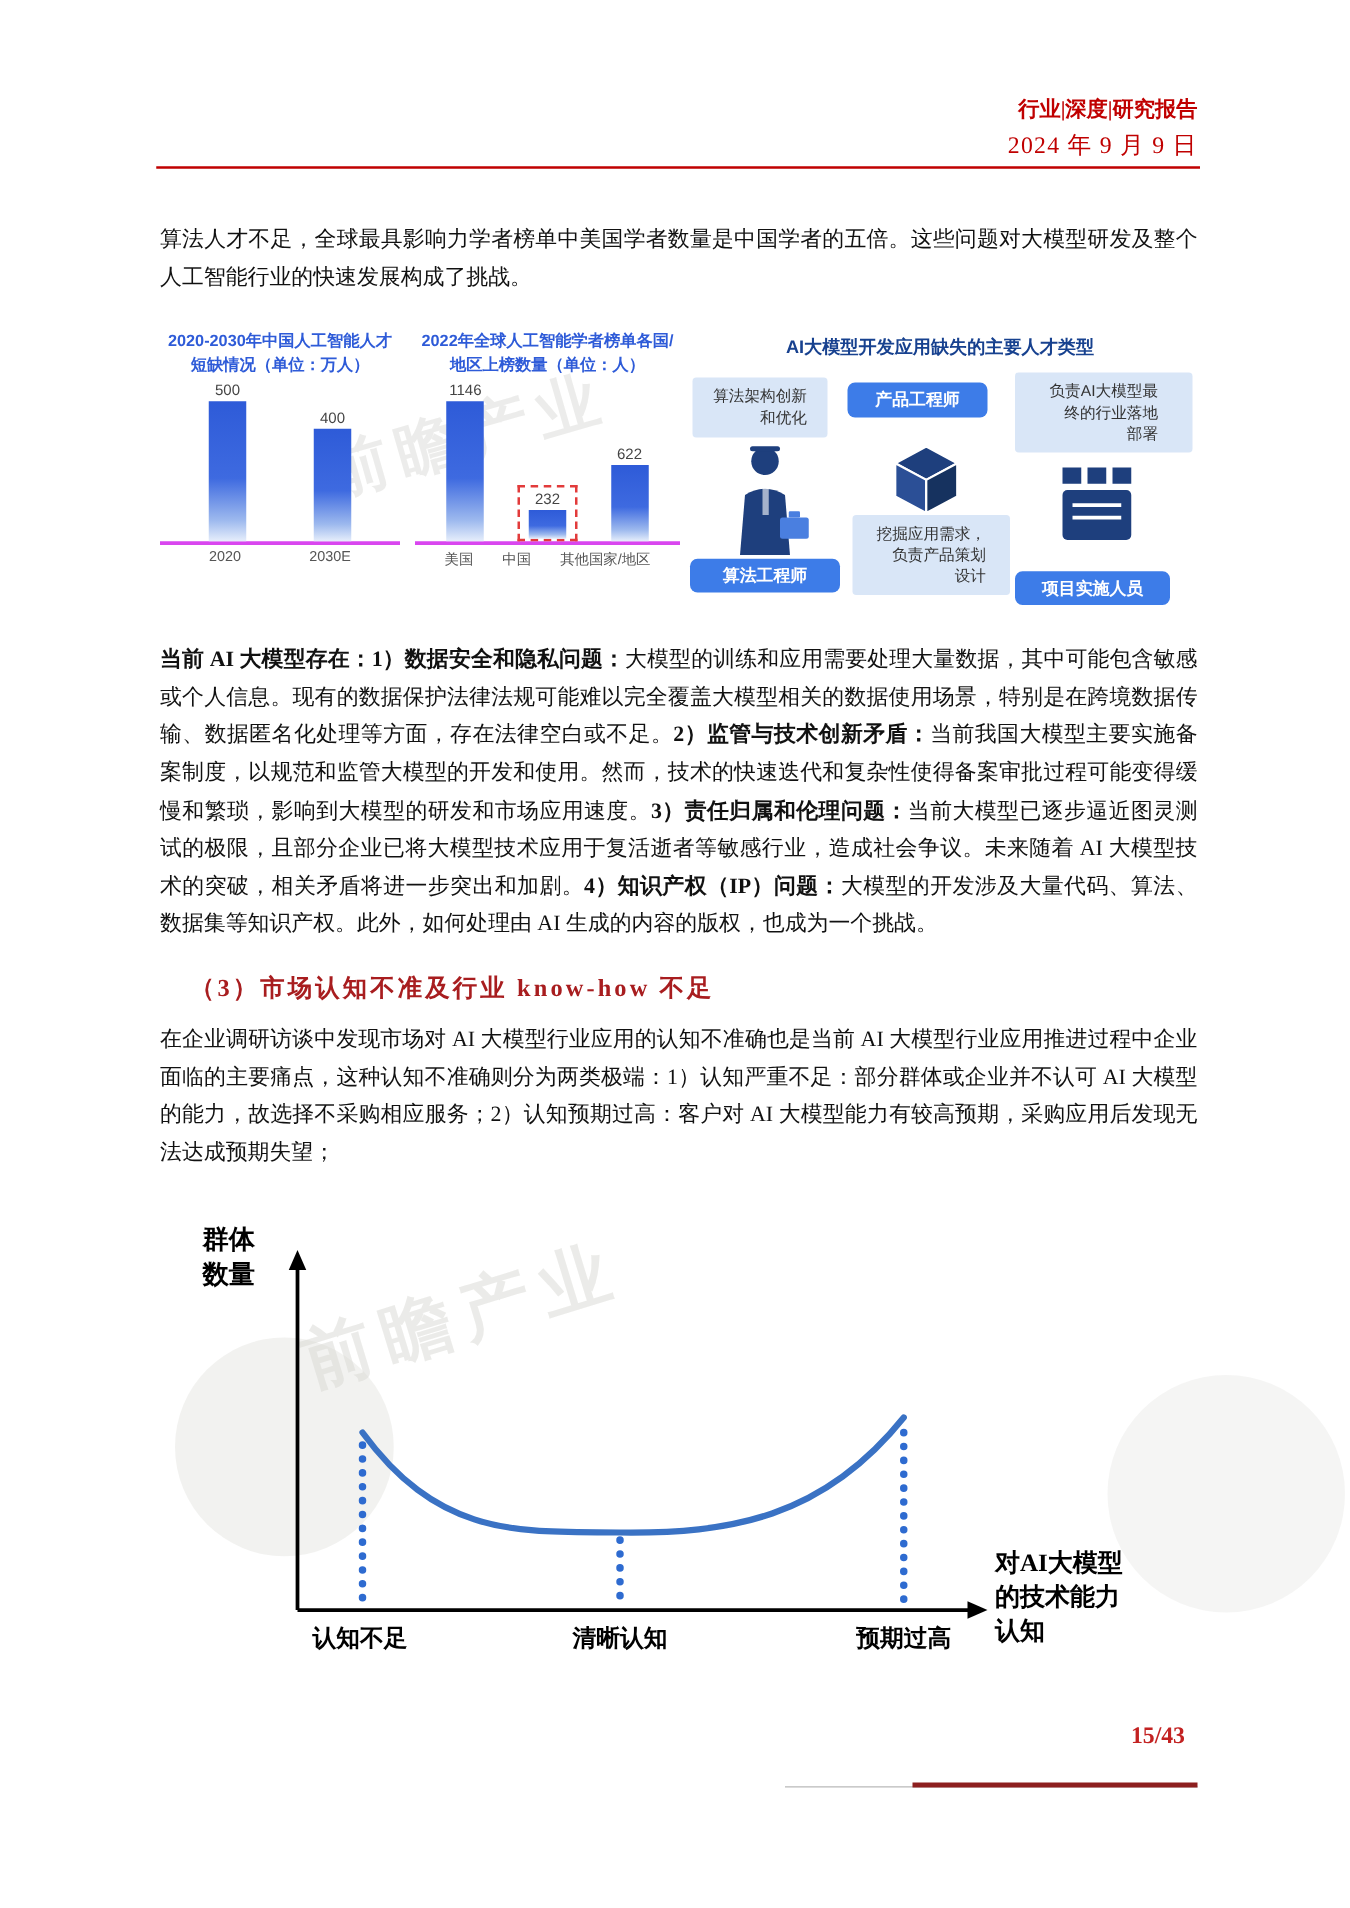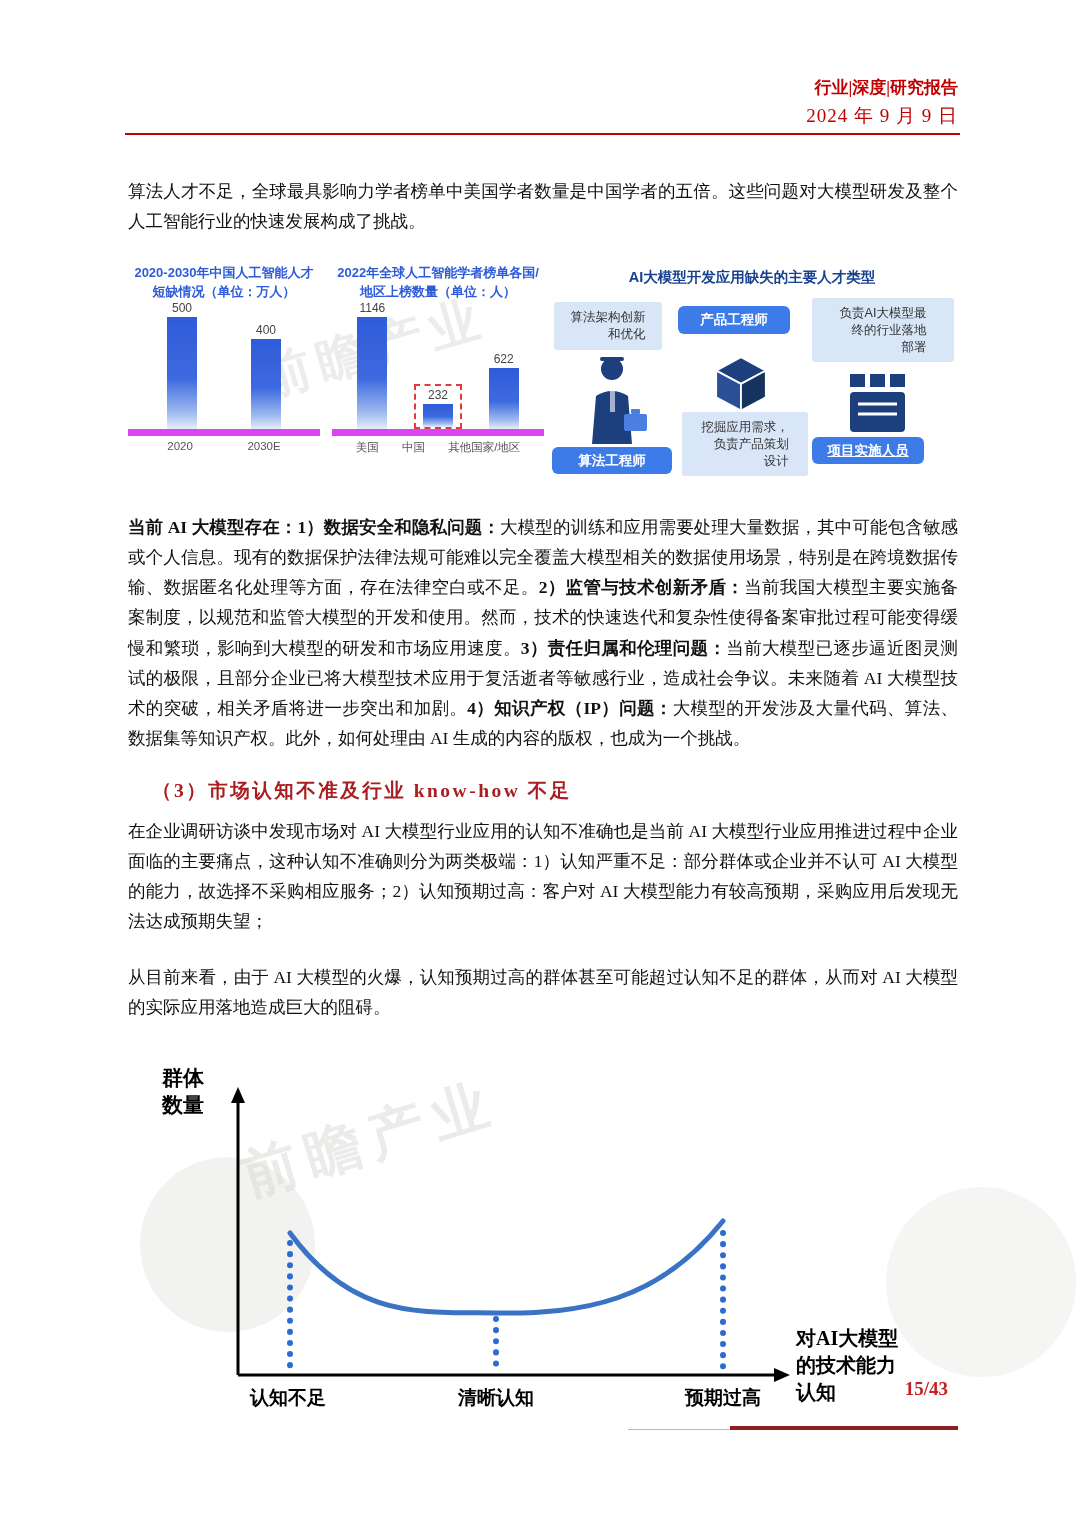--- a/index.html
+++ b/index.html
@@ -20,42 +20,42 @@
 
   
   .figure1 { position:relative; width:830px; height:238px; margin-top:24px; }
   .fig-wm { position:absolute; left:130px; top:55px; font-size:50px; color:#cfcfcb; opacity:.38;
             transform:rotate(-16deg); font-weight:bold; letter-spacing:8px; pointer-events:none; }
   .fc { position:absolute; top:4px; }
   .fc-left { left:0; width:192px; }
   .fc-mid  { left:204px; width:212px; }
   .fc-title { color:#2e5bd8; font-weight:bold; font-size:13px; line-height:1.45; text-align:center; }
   .bars-area { display:flex; justify-content:space-around; align-items:flex-end; height:126px;
-               border-bottom:7px solid #d946ef; padding:0 12px; margin-top:8px; }
+               border-bottom:3px solid #d946ef; padding:0 12px; margin-top:8px; }
   .bar-col { display:flex; flex-direction:column; align-items:center; justify-content:flex-end; }
   .bar-val { font-size:12px; color:#444; margin-bottom:2px; }
   .bar { width:30px; background:linear-gradient(to bottom,#2e5bd8 0%,#3e6ae0 55%,#9db9ee 85%,#e6eefb 100%); }
   .dash-box { border:2px dashed #e23b3b; padding:2px 7px 0 7px; display:flex; flex-direction:column; align-items:center; }
   .cat-row { display:flex; justify-content:space-around; padding:0 12px; margin-top:4px; }
   .cat { font-size:11.5px; color:#555; text-align:center; }
 
   
   .fc-info { position:absolute; left:418px; top:0; width:412px; height:238px; }
   .info-title { position:absolute; top:8px; left:0; width:100%; text-align:center;
                 color:#17418f; font-weight:bold; font-size:14.5px; }
   .info-box { position:absolute; background:#d9e6f7; color:#333; font-size:12.5px; line-height:1.35;
               display:flex; align-items:center; justify-content:center; text-align:right; border-radius:3px; }
   .info-pill { position:absolute; background:#3d7ce8; color:#fff; font-weight:bold; font-size:13.5px;
                display:flex; align-items:center; justify-content:center; border-radius:6px; }
   .ib-a { left:8px;  top:42px;  width:108px; height:48px; }
   .ib-b { left:266px; top:38px; width:142px; height:64px; }
   .ib-c { left:136px; top:152px; width:126px; height:64px; }
   .ip-a { left:132px; top:46px; width:112px; height:28px; }
   .ip-b { left:6px;  top:187px; width:120px; height:27px; }
-  .ip-c { left:266px; top:177px; width:112px; height:27px;text-decoration:underline; }
+  .ip-c { left:266px; top:197px; width:124px; height:27px; }
   .icn  { position:absolute; }
 
   
   .issues { margin-top:14px; }
   .h3red { margin-top:24px; color:#a81d1f; font-weight:bold; font-size:19.5px; letter-spacing:2.5px;margin-left:24px; }
   .p-market { margin-top:12px; }
   .p-outlook { margin-top:26px; }
 
   
   .ucurve { position:relative; width:830px; height:378px; margin-top:34px; }
@@ -177,21 +177,20 @@
 
         <div class="info-pill ip-c">项目实施人员</div>
       </div>
     </div>
 
     <p class="para issues"><b>当前 AI 大模型存在：1）数据安全和隐私问题：</b><span>大模型的训练和应用需要处理大量数据，其中可能包含敏感或个人信息。现有的数据保护法律法规可能难以完全覆盖大模型相关的数据使用场景，特别是在跨境数据传输、数据匿名化处理等方面，存在法律空白或不足。</span><b>2）监管与技术创新矛盾：</b><span>当前我国大模型主要实施备案制度，以规范和监管大模型的开发和使用。然而，技术的快速迭代和复杂性使得备案审批过程可能变得缓慢和繁琐，影响到大模型的研发和市场应用速度。</span><b>3）责任归属和伦理问题：</b><span>当前大模型已逐步逼近图灵测试的极限，且部分企业已将大模型技术应用于复活逝者等敏感行业，造成社会争议。未来随着 AI 大模型技术的突破，相关矛盾将进一步突出和加剧。</span><b>4）知识产权（IP）问题：</b><span>大模型的开发涉及大量代码、算法、数据集等知识产权。此外，如何处理由 AI 生成的内容的版权，也成为一个挑战。</span></p>
 
     <h3 class="h3red">（3）市场认知不准及行业 know-how 不足</h3>
 
     <p class="para p-market">在企业调研访谈中发现市场对 AI 大模型行业应用的认知不准确也是当前 AI 大模型行业应用推进过程中企业面临的主要痛点，这种认知不准确则分为两类极端：1）认知严重不足：部分群体或企业并不认可 AI 大模型的能力，故选择不采购相应服务；2）认知预期过高：客户对 AI 大模型能力有较高预期，采购应用后发现无法达成预期失望；</p>
-    <p class="para p-outlook">从目前来看，由于 AI 大模型的火爆，认知预期过高的群体甚至可能超过认知不足的群体，从而对 AI 大模型的实际应用落地造成巨大的阻碍。</p>
 
     <div class="ucurve">
       <div class="uc-wm-circle-l"></div>
       <div class="uc-wm-circle-r"></div>
       <div class="uc-wm-text">前瞻产业</div>
 
       <svg class="uc-svg" width="830" height="378" viewBox="0 0 830 378">
 
         <line x1="110" y1="318" x2="110" y2="44" stroke="#000" stroke-width="3"></line>
         <polygon points="110,30 103,46 117,46" fill="#000"></polygon>

